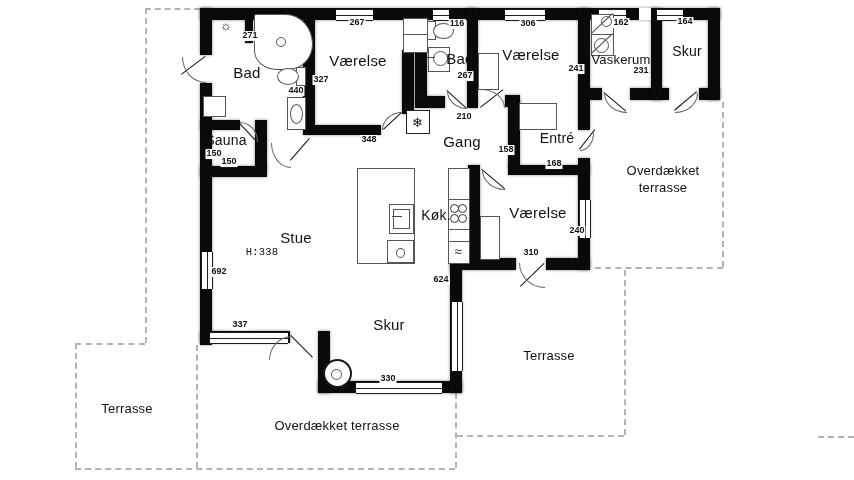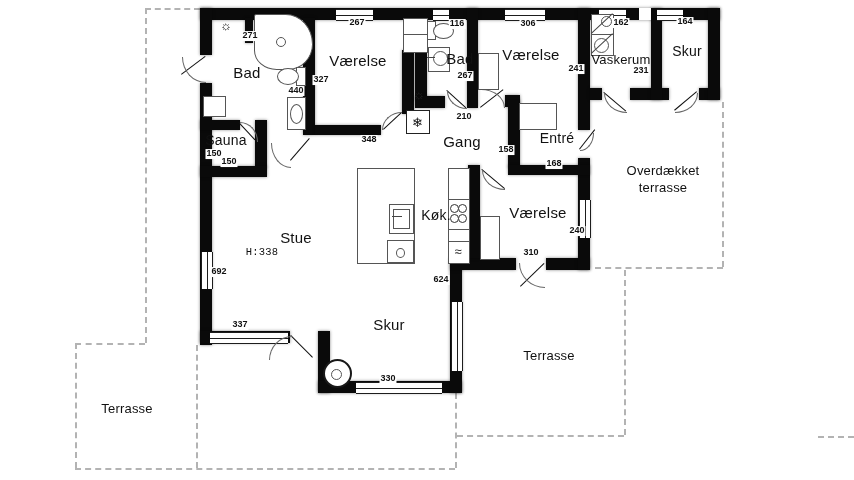--- a/index.html
+++ b/index.html
@@ -170,20 +170,21 @@
   <div class="rlab s14" style="left:687px;top:51px;">Skur</div>
   <div class="rlab s14" style="left:226px;top:140px;">Sauna</div>
   <div class="rlab" style="left:462px;top:141px;">Gang</div>
   <div class="rlab s14" style="left:557px;top:138px;">Entré</div>
   <div class="rlab" style="left:262px;top:237px;margin-left:34px;">Stue</div>
   <div class="rlab s11" style="left:262px;top:252px;font-family:Liberation Mono, monospace;">H:338</div>
   <div class="rlab s14" style="left:436px;top:215px;">Køk.</div>
   <div class="rlab" style="left:538px;top:212px;">Værelse</div>
   <div class="rlab" style="left:389px;top:324px;">Skur</div>
   <div class="rlab s13" style="left:127px;top:408px;">Terrasse</div>
+  <div class="rlab s13" style="left:337px;top:425px;">Overdækket terrasse</div>
   <div class="rlab s13" style="left:549px;top:355px;">Terrasse</div>
   <div class="rlab s13" style="left:663px;top:170px;">Overdækket</div>
   <div class="rlab s13" style="left:663px;top:187px;">terrasse</div>
 
   <div class="meas" style="left:357px;top:23px;">267</div>
   <div class="meas" style="left:457px;top:24px;">116</div>
   <div class="meas" style="left:528px;top:24px;">306</div>
   <div class="meas" style="left:621px;top:23px;">162</div>
   <div class="meas" style="left:685px;top:22px;">164</div>
   <div class="meas" style="left:250px;top:36px;">271</div>

